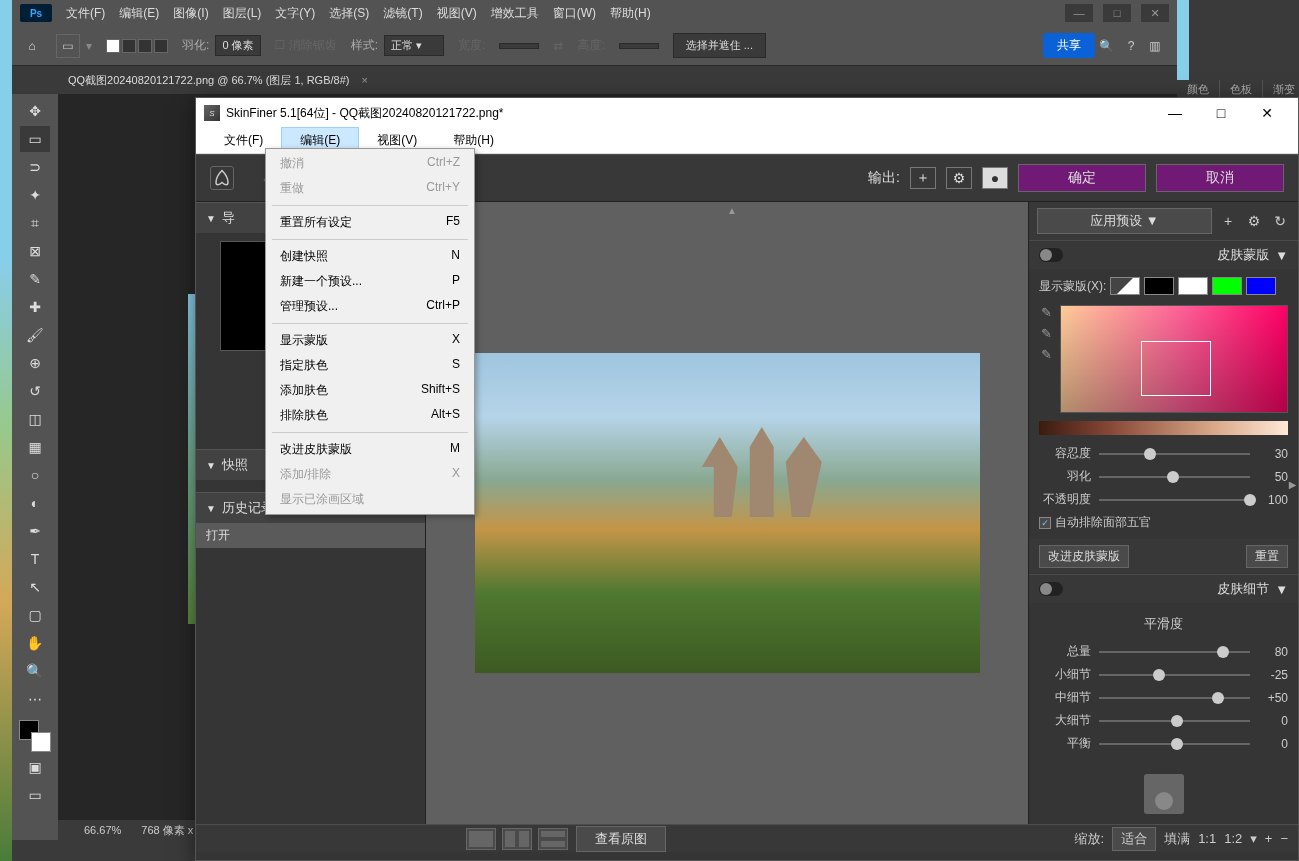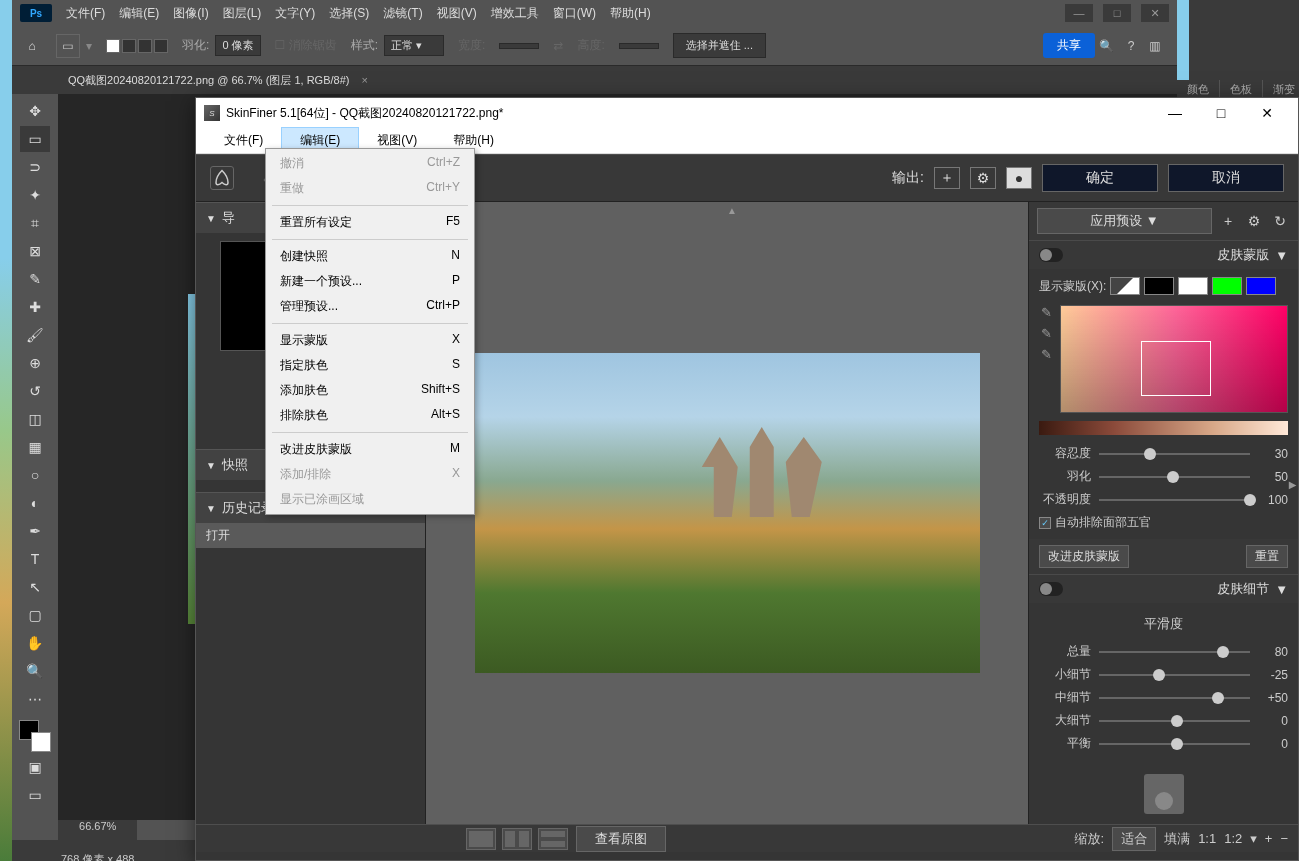--- a/index.html
+++ b/index.html
@@ -33,21 +33,21 @@
 .ps-toolbox { position: absolute; left: 0; top: 94px; width: 46px; background: #535353; display: flex; flex-direction: column; align-items: center; padding: 4px 0; gap: 2px; }
 .ps-tool { width: 30px; height: 26px; display: flex; align-items: center; justify-content: center; color: #ddd; font-size: 14px; cursor: pointer; }
 .ps-tool.active { background: #3a3a3a; }
 .ps-color-swap { width: 32px; height: 32px; position: relative; margin-top: 6px; }
 .ps-fg-color { position: absolute; width: 20px; height: 20px; background: #000; border: 1px solid #888; left: 0; top: 0; }
 .ps-bg-color { position: absolute; width: 20px; height: 20px; background: #fff; border: 1px solid #888; right: 0; bottom: 0; }
 
 .ps-canvas-area { position: absolute; left: 46px; top: 94px; right: 0; bottom: 20px; background: #262626; }
 .ps-thumb { position: absolute; left: 130px; top: 200px; width: 38px; height: 330px; background: linear-gradient(to bottom, #87CEEB, #5a8a3a); }
 
-.ps-statusbar { position: absolute; bottom: 0; left: 46px; height: 20px; background: #3a3a3a; color: #ccc; font-size: 11px; display: flex; align-items: center; padding: 0 3px; gap: 20px; flex-direction: column; }
+.ps-statusbar { position: absolute; bottom: 0; left: 46px; height: 20px; background: #3a3a3a; color: #ccc; font-size: 11px; display: flex; align-items: center; padding: 0 26px; gap: 20px; }
 
 .ps-rightstub { position: absolute; right: -310px; top: 80px; width: 310px; height: 20px; background: #3a3a3a; display: flex; }
 .ps-rightstub-tab { padding: 2px 10px; color: #aaa; font-size: 11px; border-right: 1px solid #555; }
 
 
 .sf-window { position: absolute; left: 195px; top: 97px; width: 1104px; height: 764px; background: #353535; border: 1px solid #555; box-shadow: 0 4px 20px rgba(0,0,0,0.5); }
 .sf-titlebar { height: 30px; background: #fff; display: flex; align-items: center; padding: 0 8px; color: #000; font-size: 12px; }
 .sf-logo { width: 16px; height: 16px; margin-right: 6px; background: linear-gradient(135deg,#666,#333); display:flex; align-items:center; justify-content:center; color:#ddd; font-size:8px; font-style:italic; }
 .sf-win-controls { margin-left: auto; display: flex; }
 .sf-win-btn { width: 46px; height: 30px; display: flex; align-items: center; justify-content: center; font-size: 14px; color: #000; }
@@ -60,21 +60,21 @@
 .sf-dd-item { padding: 4px 14px; font-size: 12px; display: flex; justify-content: space-between; color: #000; }
 .sf-dd-item.disabled { color: #999; }
 .sf-dd-sep { height: 1px; background: #ccc; margin: 4px 6px; }
 
 .sf-toolbar { height: 48px; background: #383838; border-top: 1px solid #4e4e4e; border-bottom: 1px solid #222; display: flex; align-items: center; padding: 0 14px; gap: 10px; }
 .sf-leaf { color: #ccc; font-size: 20px; margin-right: 10px; width:24px; height:24px; display:flex; align-items:center; justify-content:center; }
 .sf-leaf.active { border: 1px solid #666; border-radius: 3px; }
 .sf-toolbar-right { margin-left: auto; display: flex; align-items: center; gap: 10px; }
 .sf-out-label { color: #ddd; font-size: 14px; }
 .sf-out-icon { width: 26px; height: 22px; border: 1px solid #777; color: #ddd; display: flex; align-items: center; justify-content: center; font-size: 14px; }
-.sf-btn-main { width: 116px; height: 28px; background: #0f172a; border: 1px solid #666; color: #ddd; font-size: 14px; display: flex; align-items: center; justify-content: center; }
+.sf-btn-main { width: 128px; height: 28px; background: #701a75; border: 1px solid #666; color: #ddd; font-size: 14px; display: flex; align-items: center; justify-content: center; }
 
 .sf-body { display: flex; height: calc(100% - 104px - 36px); }
 .sf-left { width: 230px; background: #353535; border-right: 1px solid #222; }
 .sf-panel-head { background: #424242; padding: 6px 10px; color: #ddd; font-size: 13px; display: flex; align-items: center; gap: 6px; border-top: 1px solid #555; }
 .sf-panel-arrow { font-size: 10px; }
 .sf-panel-body { padding: 8px; }
 .sf-nav-thumb { width: 72px; height: 110px; background: #000; border: 1px solid #555; margin-left: 16px; }
 .sf-snap-icons { margin-left: auto; color: #999; font-size: 14px; letter-spacing: 6px; }
 .sf-hist-item { background: #5a5a5a; padding: 4px 10px; color: #ddd; font-size: 12px; }
 

